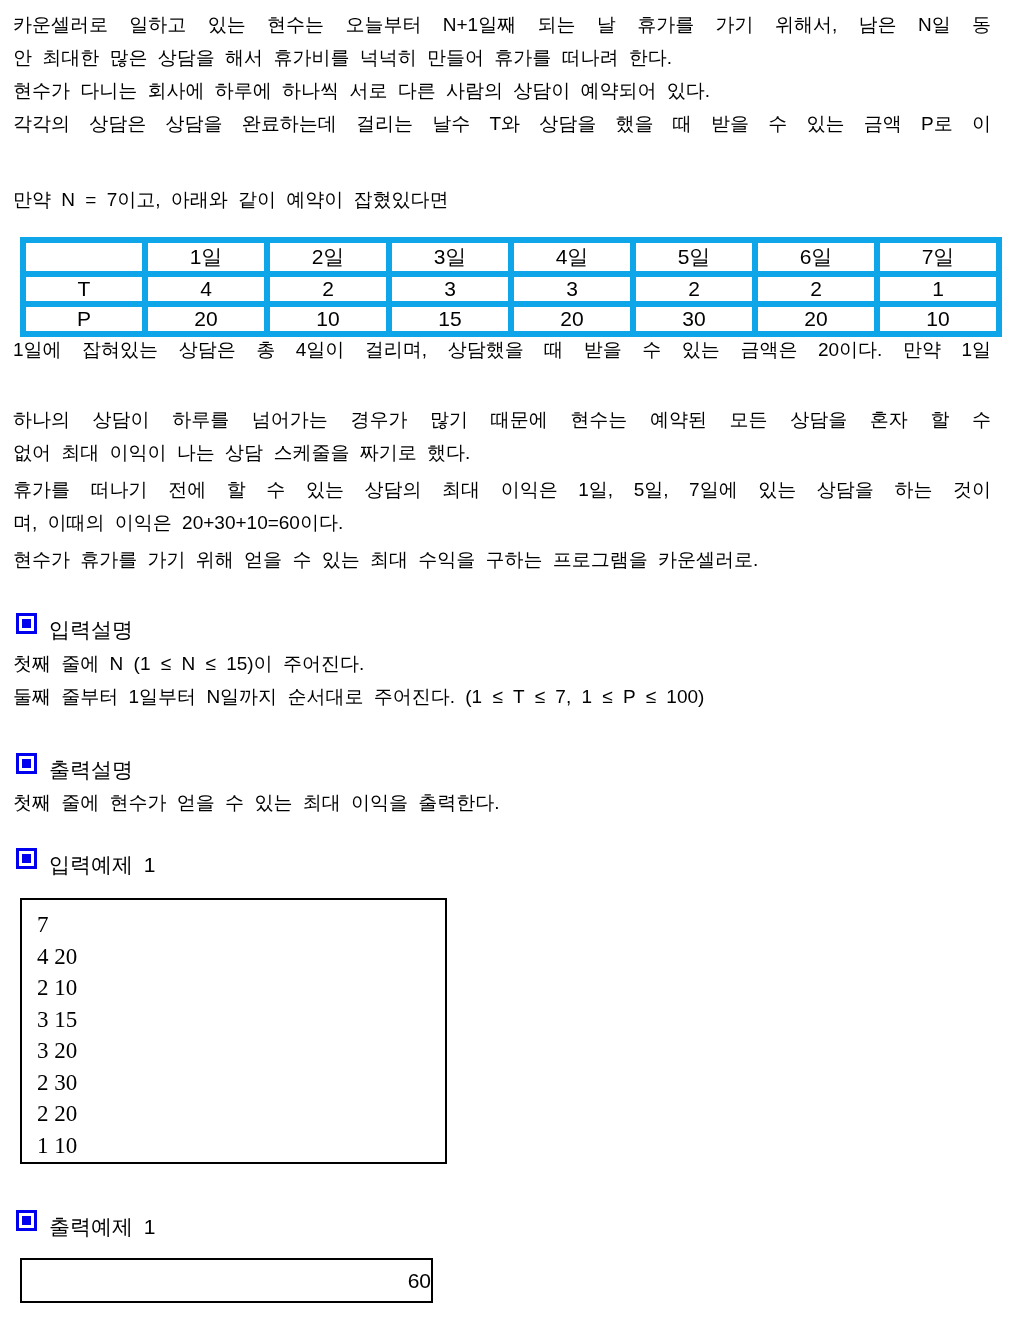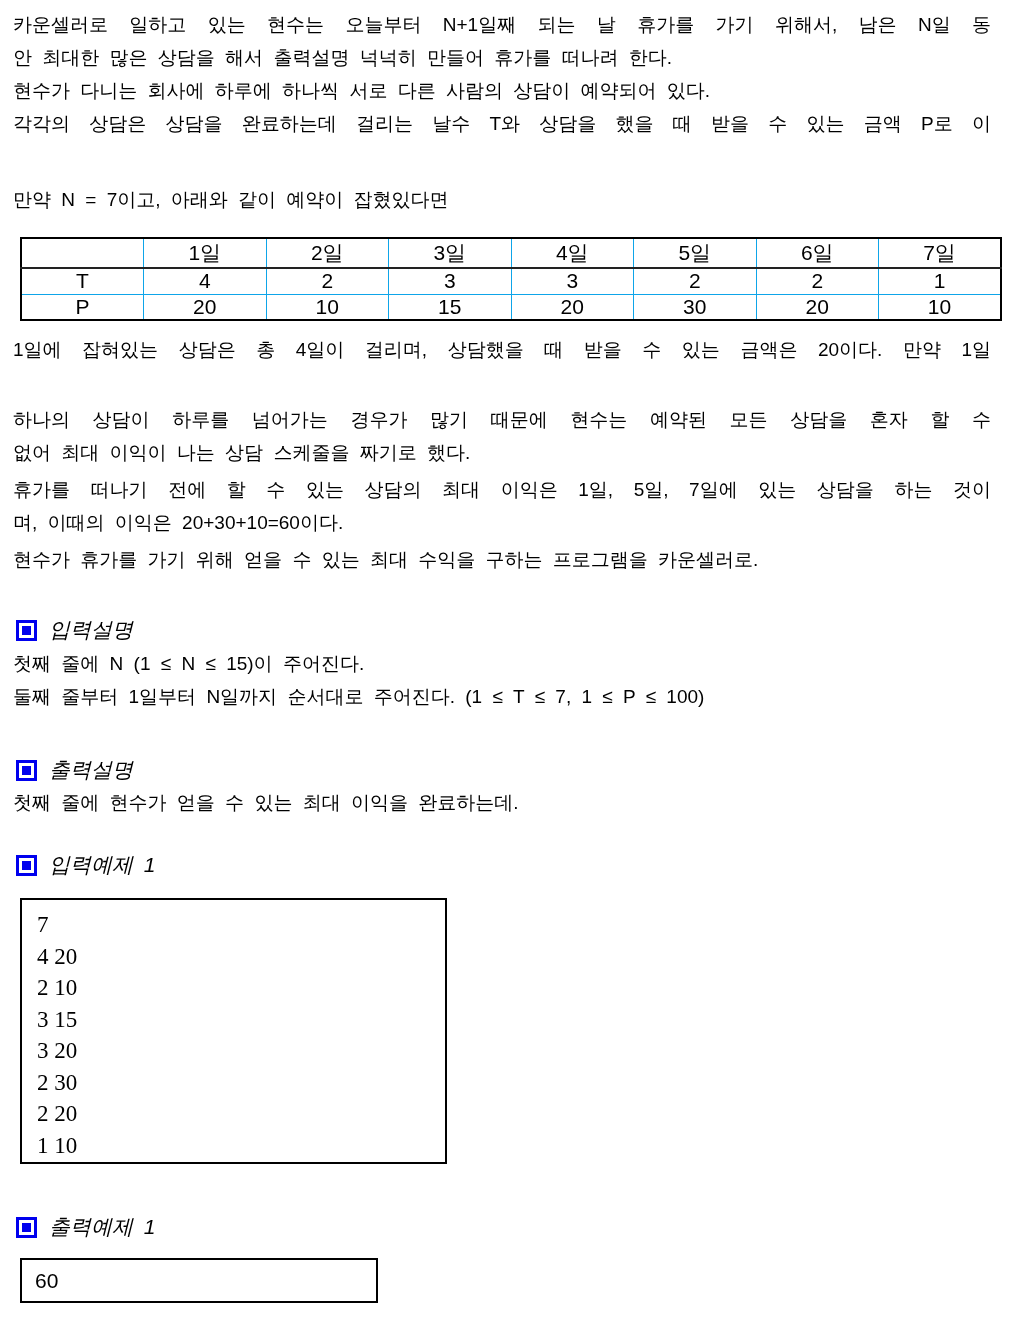--- a/index.html
+++ b/index.html
@@ -18,23 +18,22 @@
     word-spacing: 5px;
     white-space: normal;
   }
   .line { text-align: left; }
   .line.jl { text-align: justify; text-align-last: justify; }
 
   
   .sec-header {
     position: absolute; left: 16px;
     font-size: 21px; line-height: 34px;
-    display: flex; align-items: center;
+    display: flex; 
     word-spacing: 5px;
-    font-style: italic;
   }
   .sq-icon {
     display: inline-block;
     width: 21px; height: 21px;
     border: 3px solid #0000ee;
     background: #ffffff;
     margin-right: 12px;
     position: relative;
     flex: 0 0 auto;
   }
@@ -47,21 +46,21 @@
 
   
   table.sched {
     position: absolute;
     left: 20px; top: 237px;
     width: 982px;
     border-collapse: collapse;
     table-layout: fixed;
   }
   table.sched td {
-    border: 1px solid #0ea5e9;
+    border: 6px solid #0ea5e9;
     height: 26px;
     text-align: center;
     vertical-align: middle;
     font-size: 21px;
     padding: 0;
   }
   table.sched tr.hdr td { border-bottom: 2px solid #222222; }
   table.sched { border: 2px solid #000000; }
   table.sched tr.hdr td { height: 25px; }
 
@@ -72,31 +71,32 @@
     border: 2px solid #000000;
     background: #ffffff;
   }
   #input-box {
     top: 898px; width: 427px; height: 266px;
     font-family: "Liberation Serif", "DejaVu Serif", serif;
     font-size: 23px; line-height: 31.5px;
     padding: 9px 0 0 15px;
   }
   #output-box {
-    top: 1258px; width: 358px; height: 45px;
+    top: 1258px; width: 413px; height: 45px;
     font-size: 21px; line-height: 41px;
     padding-left: 13px;
+    text-align: right;
   }
 </style>
 </head>
 <body>
 
 <div class="textblock" style="top:8px">
   <div class="line jl">카운셀러로 일하고 있는 현수는 오늘부터 N+1일째 되는 날 휴가를 가기 위해서, 남은 N일 동</div>
-  <div class="line">안 최대한 많은 상담을 해서 출력설명 넉넉히 만들어 휴가를 떠나려 한다.</div>
+  <div class="line">안 최대한 많은 상담을 해서 휴가비를 넉넉히 만들어 휴가를 떠나려 한다.</div>
 </div>
 <div class="textblock" style="top:74px">
   <div class="line">현수가 다니는 회사에 하루에 하나씩 서로 다른 사람의 상담이 예약되어 있다.</div>
 </div>
 <div class="textblock" style="top:107px">
   <div class="line jl">각각의 상담은 상담을 완료하는데 걸리는 날수 T와 상담을 했을 때 받을 수 있는 금액 P로 이</div>
 </div>
 <div class="textblock" style="top:183px">
   <div class="line">만약 N = 7이고, 아래와 같이 예약이 잡혔있다면</div>
 </div>
@@ -158,21 +158,21 @@
 <div class="textblock" style="top:647px">
   <div class="line">첫째 줄에 N (1 ≤ N ≤ 15)이 주어진다.</div>
   <div class="line">둘째 줄부터 1일부터 N일까지 순서대로 주어진다. (1 ≤ T ≤ 7, 1 ≤ P ≤ 100)</div>
 </div>
 
 <div class="sec-header" style="top:753px">
   <span class="sq-icon"></span>
   <span>출력설명</span>
 </div>
 <div class="textblock" style="top:786px">
-  <div class="line">첫째 줄에 현수가 얻을 수 있는 최대 이익을 완료하는데.</div>
+  <div class="line">첫째 줄에 현수가 얻을 수 있는 최대 이익을 출력한다.</div>
 </div>
 
 <div class="sec-header" style="top:848px">
   <span class="sq-icon"></span>
   <span>입력예제 1</span>
 </div>
 <div class="io-box" id="input-box">
   <div>7</div>
   <div>4 20</div>
   <div>2 10</div>

